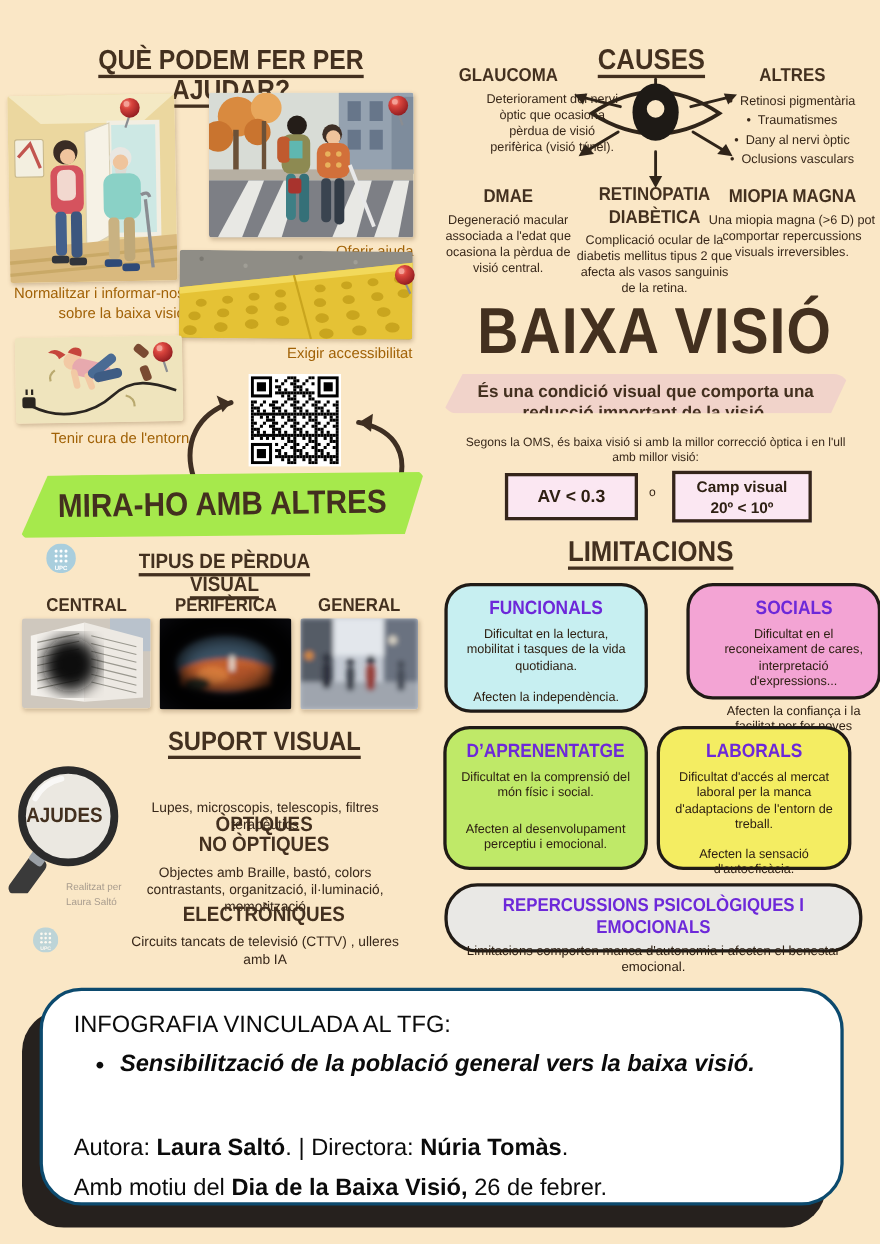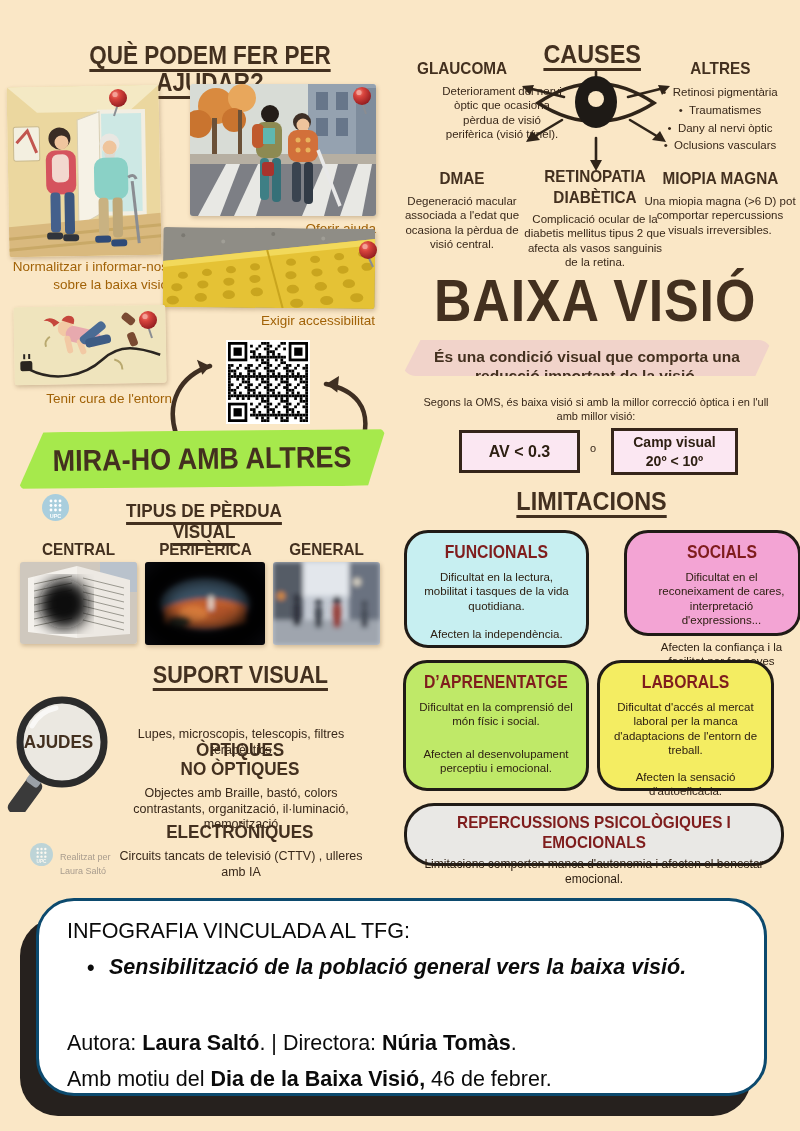--- a/index.html
+++ b/index.html
@@ -10,21 +10,21 @@
   .hd{font-weight:bold;color:#43301F;line-height:1.08;}
   .u{text-decoration:underline;text-underline-offset:5px;text-decoration-thickness:3px;}
   .cond{display:inline-block;transform:scaleX(.9);transform-origin:center;}
   .body-txt{color:#38281A;line-height:1.25;}
   .card{position:absolute;overflow:hidden;border-radius:3px;box-shadow:1px 2px 4px rgba(96,64,32,.28);}
   .card svg{display:block;}
   .caption{position:absolute;text-align:right;font-size:13.5px;color:#a16207;line-height:1.3;}
   .pin{position:absolute;width:24px;height:30px;}
   .limit-box{position:absolute;border:3px solid #201B16;border-radius:24px;box-sizing:border-box;
     padding:9px 10px 0 10px;text-align:center;}
-  .limit-box .bt{font-weight:bold;font-size:17.5px;color:#7f1d1d;}
+  .limit-box .bt{font-weight:bold;font-size:17.5px;color:#6d28d9;}
   .limit-box .bb{font-size:11.5px;color:#2E2013;line-height:1.25;margin-top:7px;}
   .crit-box{position:absolute;border:3px solid #35251A;background:#FBE7F2;box-sizing:border-box;
     display:flex;flex-direction:column;justify-content:center;text-align:center;font-weight:bold;color:#2E2013;}
   .fline{position:absolute;left:28px;right:20px;font-size:21.5px;color:#0B0B0B;line-height:1.75;}
   .b{font-weight:bold;}
   .bullet-item{position:relative;padding-left:42px;font-weight:bold;font-style:italic;}
   .bullet-item::before{content:"•";position:absolute;left:20px;top:1px;font-style:normal;}
 </style>
 </head>
 <body>
@@ -700,21 +700,21 @@
         <circle cx="18" cy="7" r="1.4"></circle>
       <circle cx="9" cy="11.5" r="1.4"></circle>
         <circle cx="13.5" cy="11.5" r="1.4"></circle>
         <circle cx="18" cy="11.5" r="1.4"></circle>
       <circle cx="9" cy="16" r="1.4"></circle>
         <circle cx="13.5" cy="16" r="1.4"></circle>
         <circle cx="18" cy="16" r="1.4"></circle>
       <text x="13.5" y="24" font-size="5.5" font-family="Liberation Sans,sans-serif" font-weight="bold" text-anchor="middle">UPC</text>
     </g>
   </svg>
-  <div class="abs" style="left:60px;top:851px;width:100px;font-size:9px;color:#A89C8E;line-height:1.5;">
+  <div class="abs" style="left:60px;top:800px;width:100px;font-size:9px;color:#A89C8E;line-height:1.5;">
     <div>Realitzat per</div>
       <div>Laura Saltó</div>
   </div>
 
   <div class="abs hd ctr" style="left:492px;top:40px;width:200px;font-size:26px;">
     <span class="cond u">CAUSES</span>
   </div>
 
   <div class="abs hd ctr" style="left:400px;top:60px;width:124px;font-size:17px;"><span class="cond">GLAUCOMA</span></div>
   <div class="abs body-txt ctr" style="left:398px;top:84px;width:128px;font-size:11.5px;margin-left:40px;">Deteriorament del nervi òptic que ocasiona pèrdua de visió perifèrica (visió túnel).</div>
@@ -806,17 +806,17 @@
   </div>
 
   <div class="abs" style="left:36px;top:898px;width:725px;height:192px;background:#FFFFFF;border:3px solid #0c4a6e;
        border-radius:38px;box-shadow:-16px 20px 0 0 #26211E;">
     <div class="fline" style="top:12px;">INFOGRAFIA VINCULADA AL TFG:</div>
     <div class="fline bullet-item" style="top:48px;max-width:600px;">Sensibilització de la població general vers la baixa visió.</div>
     <div class="fline" style="top:124px;">
       <span>Autora: </span><span class="b">Laura Saltó</span><span>. | Directora: </span><span class="b">Núria Tomàs</span><span>.</span>
     </div>
     <div class="fline" style="top:160px;">
-      <span>Amb motiu del </span><span class="b">Dia de la Baixa Visió,</span><span> 46 de febrer.</span>
+      <span>Amb motiu del </span><span class="b">Dia de la Baixa Visió,</span><span> 26 de febrer.</span>
     </div>
   </div>
 
 </div>
 
 </body></html>

